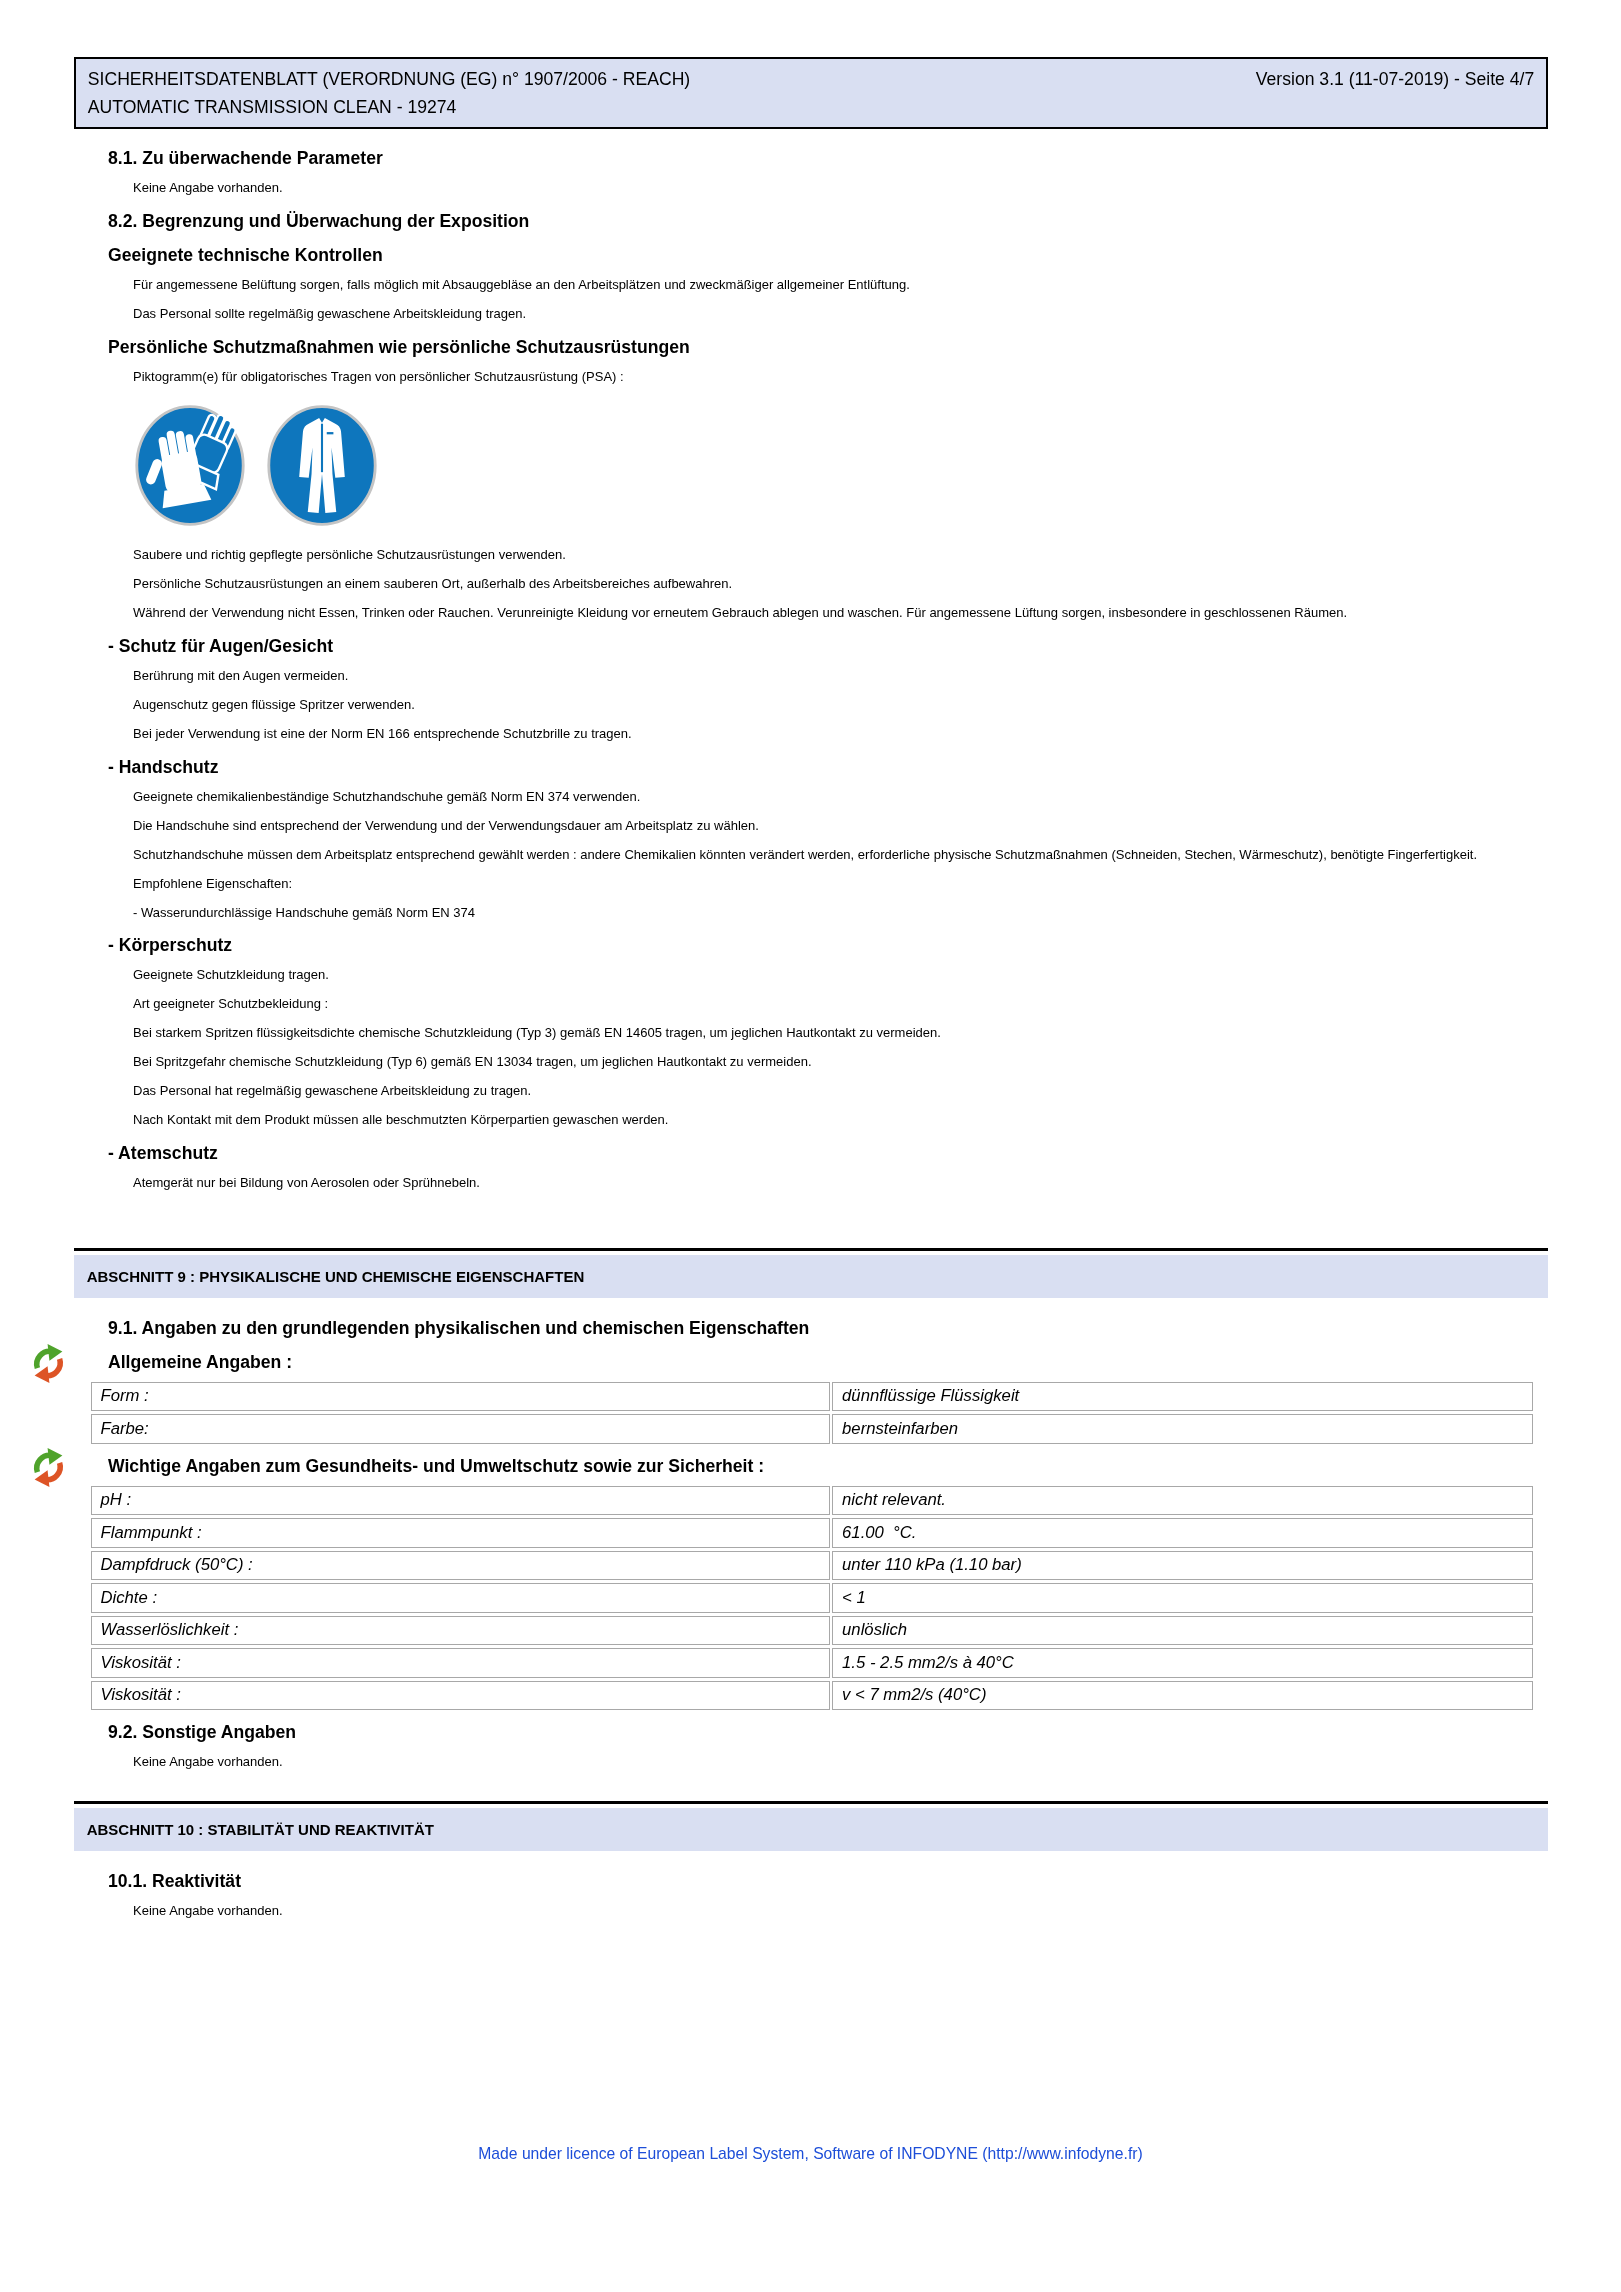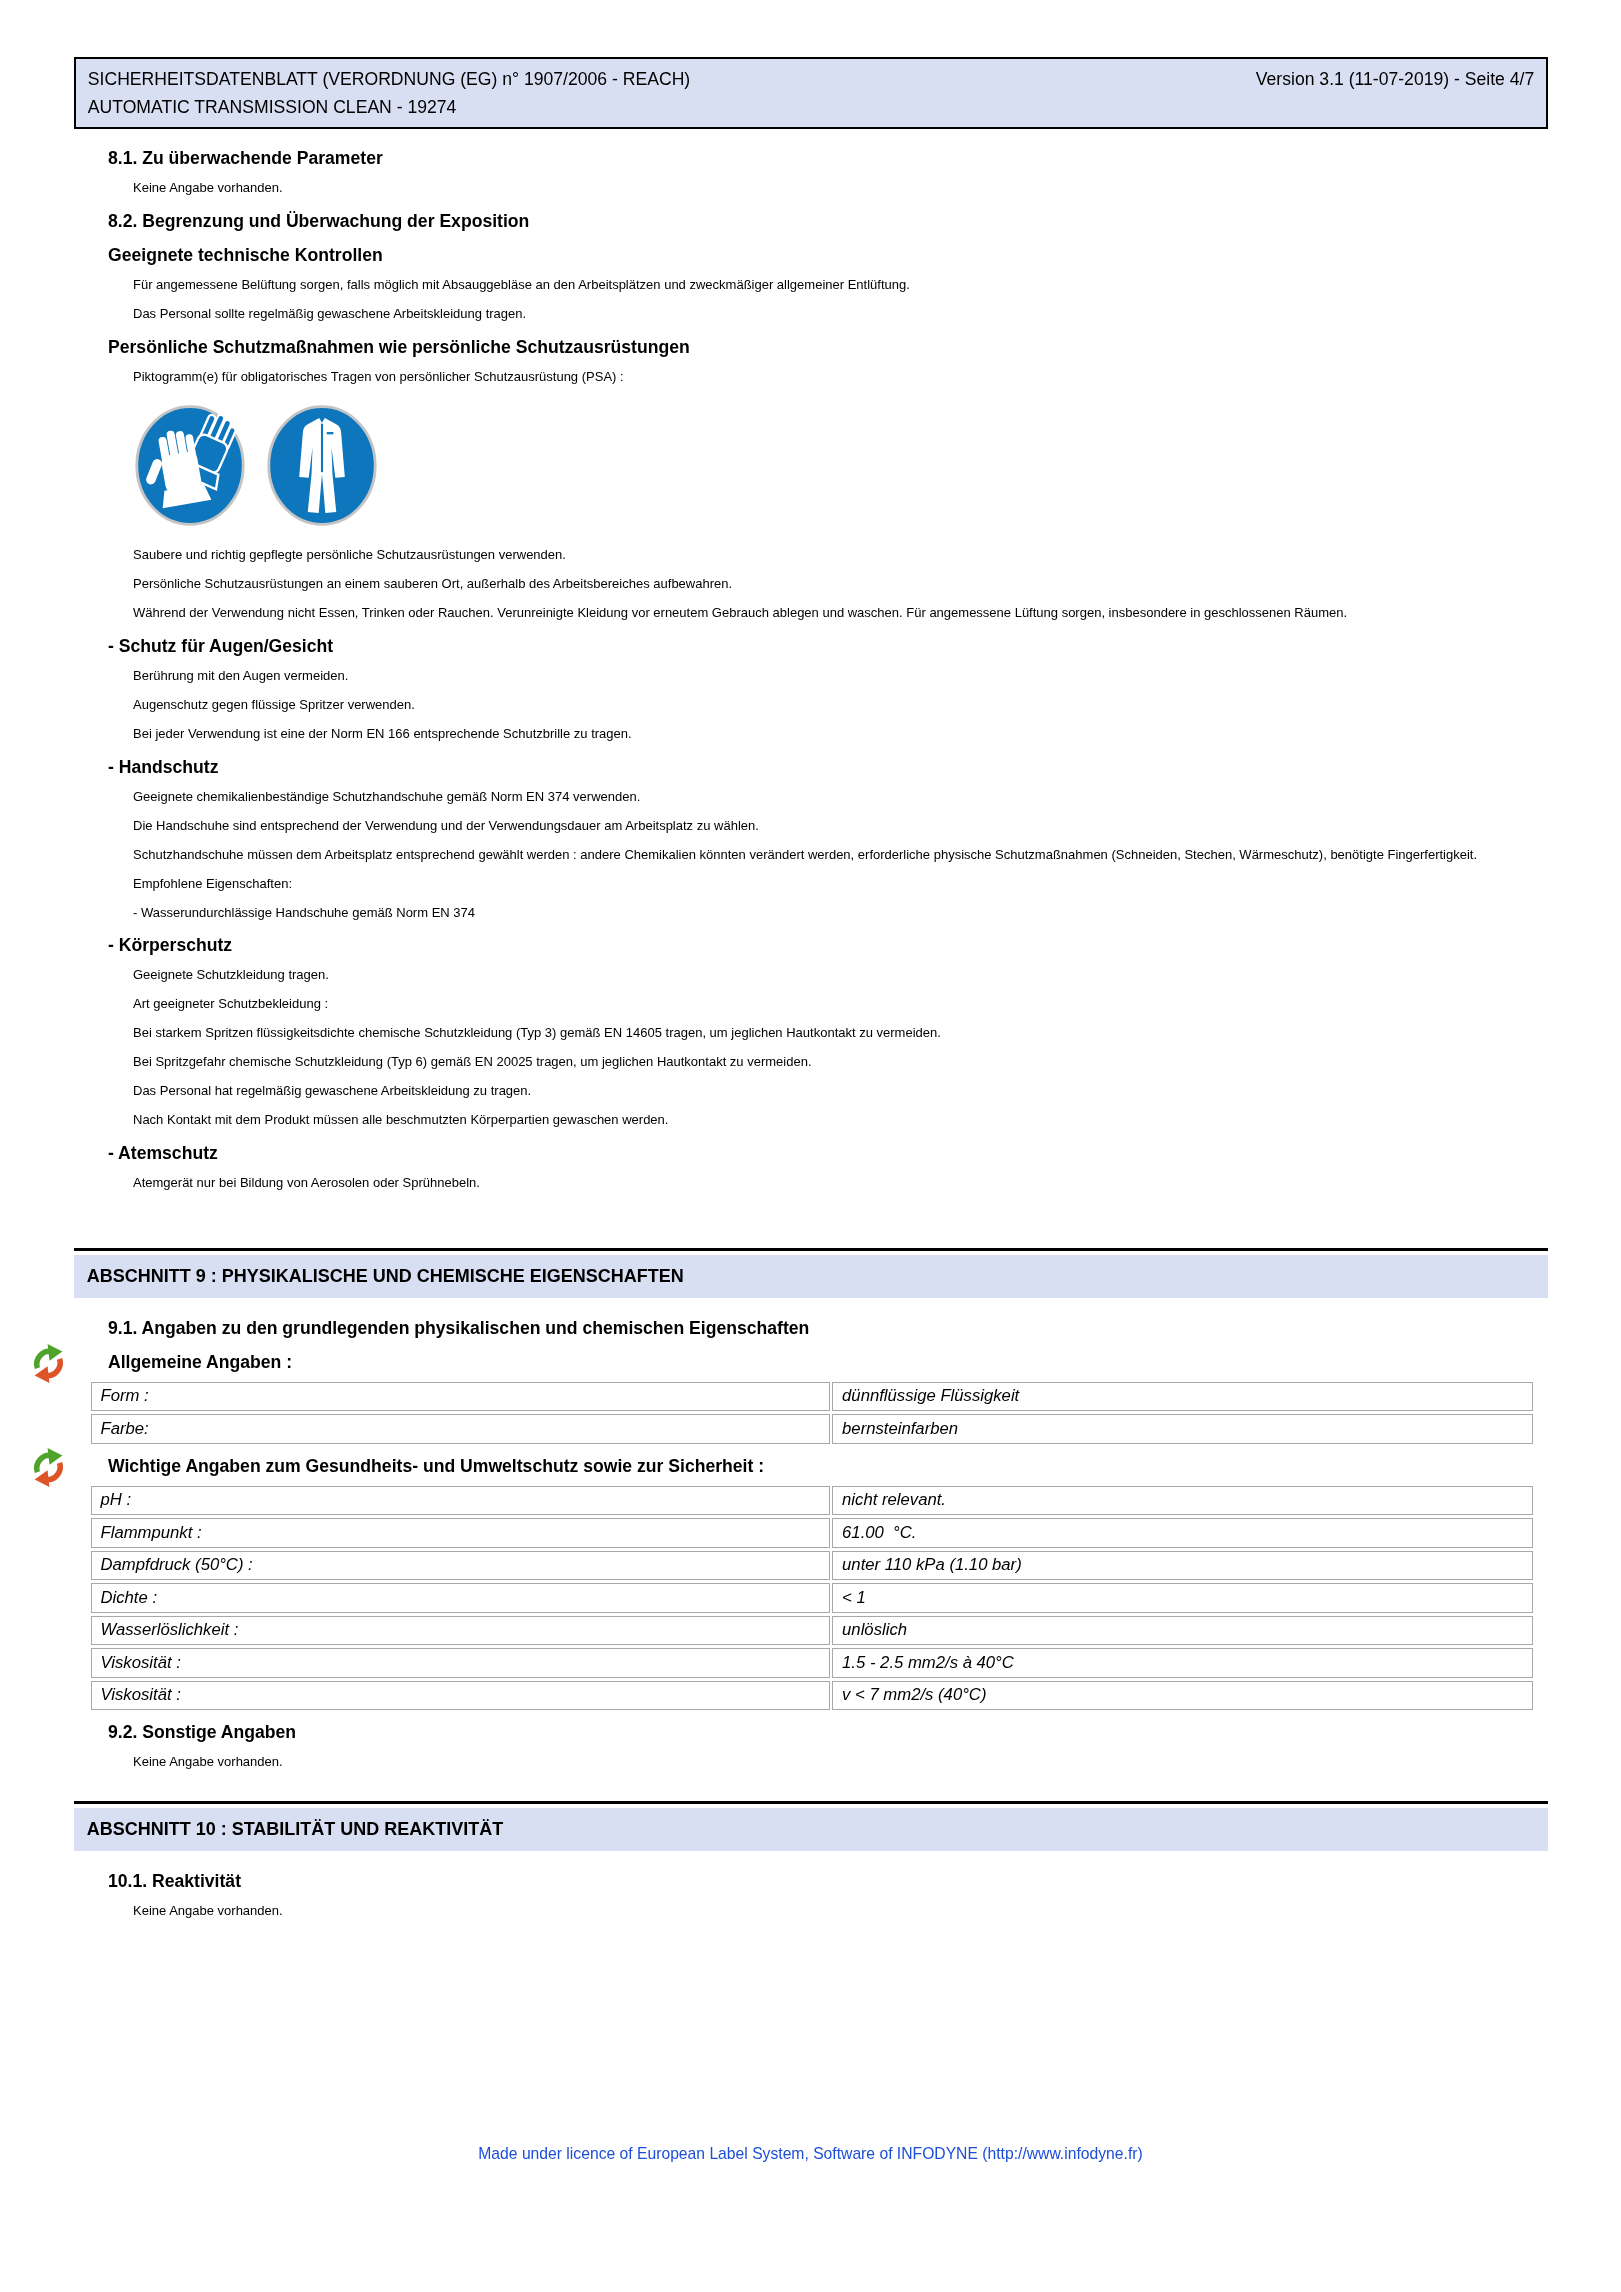--- a/index.html
+++ b/index.html
@@ -27,21 +27,21 @@
   .body{font-size:13px;line-height:29px;margin:0 0 0 59px;}
   
   .pictos{margin:11.8px 0 9.8px 59px;display:flex;gap:17.6px;height:127px;}
   .pictos svg{width:114px;height:125px;display:block;}
   .og{fill:#0e76bd;stroke:#fff;stroke-width:2.5;}
   
   .rule{height:2.9px;background:#000;margin-top:51px;}
   .rule.tight{margin-top:25.5px;}
   .bar{
     background:#d9dff2;
-    font-weight:bold;font-size:18px;
+    font-weight:bold;font-size:15px;
     height:43px;line-height:43px;
     padding-left:12.7px;
     margin-top:3.9px;
   }
   
   .icon-h{position:relative;}
   .icon-h .sync{position:absolute;left:-78px;top:-5.9px;width:37px;height:43px;}
   
   table.props{
     border-collapse:separate;border-spacing:2.9px 3.9px;
@@ -131,21 +131,21 @@
     <p class="body">Geeignete chemikalienbeständige Schutzhandschuhe gemäß Norm EN 374 verwenden.</p>
     <p class="body">Die Handschuhe sind entsprechend der Verwendung und der Verwendungsdauer am Arbeitsplatz zu wählen.</p>
     <p class="body">Schutzhandschuhe müssen dem Arbeitsplatz entsprechend gewählt werden : andere Chemikalien könnten verändert werden, erforderliche physische Schutzmaßnahmen (Schneiden, Stechen, Wärmeschutz), benötigte Fingerfertigkeit.</p>
     <p class="body">Empfohlene Eigenschaften:</p>
     <p class="body">- Wasserundurchlässige Handschuhe gemäß Norm EN 374</p>
 
     <div class="h">- Körperschutz</div>
     <p class="body">Geeignete Schutzkleidung tragen.</p>
     <p class="body">Art geeigneter Schutzbekleidung :</p>
     <p class="body">Bei starkem Spritzen flüssigkeitsdichte chemische Schutzkleidung (Typ 3) gemäß EN 14605 tragen, um jeglichen Hautkontakt zu vermeiden.</p>
-    <p class="body">Bei Spritzgefahr chemische Schutzkleidung (Typ 6) gemäß EN 20025 tragen, um jeglichen Hautkontakt zu vermeiden.</p>
+    <p class="body">Bei Spritzgefahr chemische Schutzkleidung (Typ 6) gemäß EN 13034 tragen, um jeglichen Hautkontakt zu vermeiden.</p>
     <p class="body">Das Personal hat regelmäßig gewaschene Arbeitskleidung zu tragen.</p>
     <p class="body">Nach Kontakt mit dem Produkt müssen alle beschmutzten Körperpartien gewaschen werden.</p>
 
     <div class="h">- Atemschutz</div>
     <p class="body">Atemgerät nur bei Bildung von Aerosolen oder Sprühnebeln.</p>
   </div>
 
   <div>
     <div class="rule"></div>
     <div class="bar">ABSCHNITT 9 : PHYSIKALISCHE UND CHEMISCHE EIGENSCHAFTEN</div>

